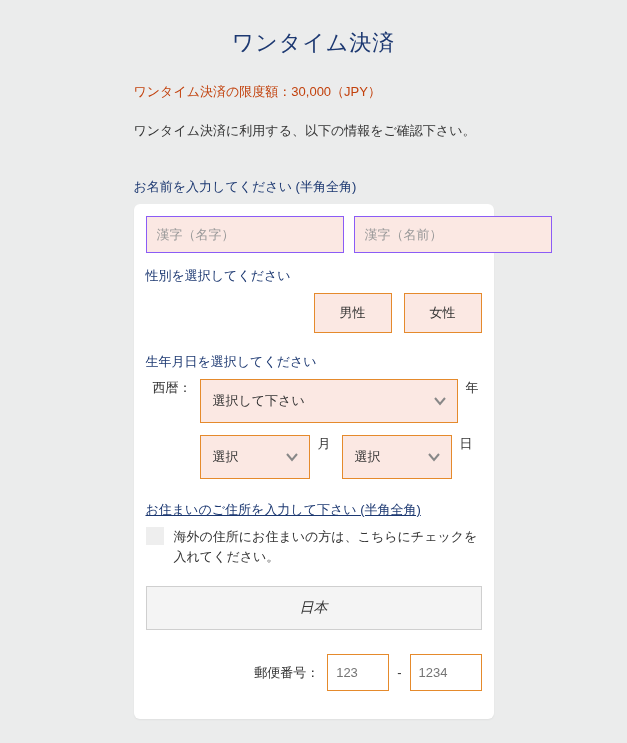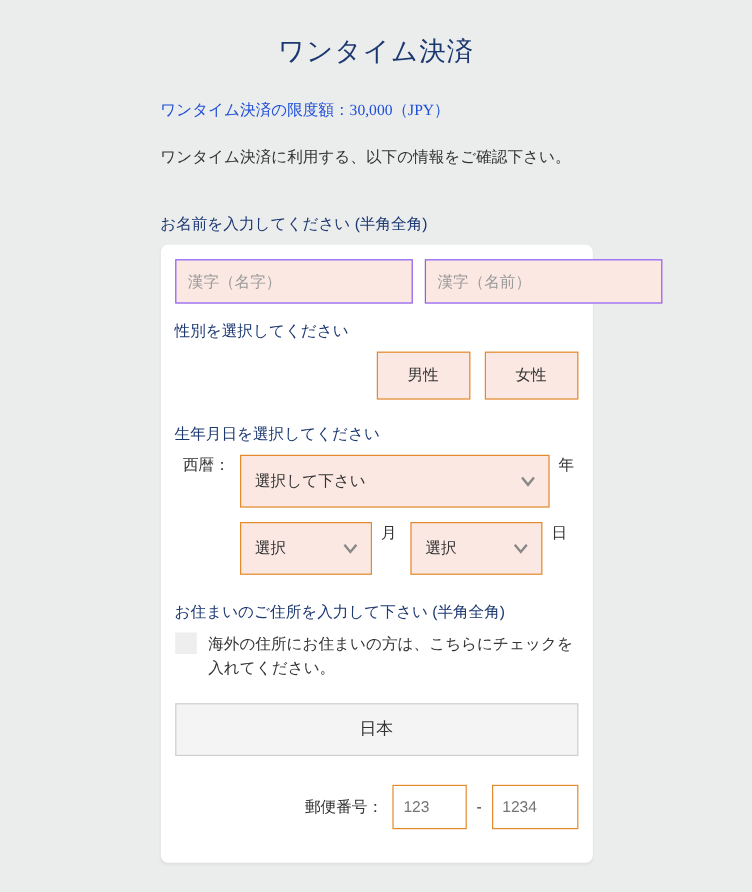--- a/index.html
+++ b/index.html
@@ -35,25 +35,24 @@
   .summary-box .right { text-align: right; }
   h2.title {
     text-align: center;
     color: #1c3871;
     font-size: 22px;
     font-weight: 500;
     margin-top: 28px;
     letter-spacing: 1px;
   }
   p.desc {
-    color: #1d4ed8;
+    color: #c2410c;
     font-size: 13px;
     margin-top: 24px;
     line-height: 1.6;
-    font-family: Liberation Serif, serif;
   }
   p.desc2 {
     color: #333;
     font-size: 13px;
     margin-top: 18px;
     line-height: 1.6;
   }
   .section-label {
     color: #1c3871;
     font-size: 13px;
@@ -158,20 +157,21 @@
   .country-box {
     margin-top: 18px;
     border: 1px solid #cfcfcf;
     background: #f4f4f4;
     height: 44px;
     display: flex;
     align-items: center;
     justify-content: center;
     font-size: 14px;
     color: #333;
+    font-style: italic;
   }
   .postal-row {
     display: flex;
     align-items: center;
     justify-content: flex-end;
     gap: 8px;
     margin-top: 24px;
   }
   .postal-label {
     font-size: 13px;
@@ -247,21 +247,21 @@
           <div class="select">選択</div>
           <span class="chevron">
             <svg width="16" height="16" viewBox="0 0 16 16">
                 <path d="M3 5l5 6 5-6" fill="none" stroke="#888" stroke-width="2"></path>
               </svg>
           </span>
         </div>
         <div class="unit">日</div>
       </div>
 
-      <div class="section-label" style="margin-top:22px;">お住まいのご住所を入力して下さい (半角全角)</div>
+      <div class="section-label" style="margin-top:22px;text-decoration:underline;">お住まいのご住所を入力して下さい (半角全角)</div>
 
       <div class="checkbox-row">
         <div class="checkbox"></div>
         <div class="checkbox-label">海外の住所にお住まいの方は、こちらにチェックを入れてください。</div>
       </div>
 
       <div class="country-box">日本</div>
 
       <div class="postal-row">
         <div class="postal-label">郵便番号：</div>

